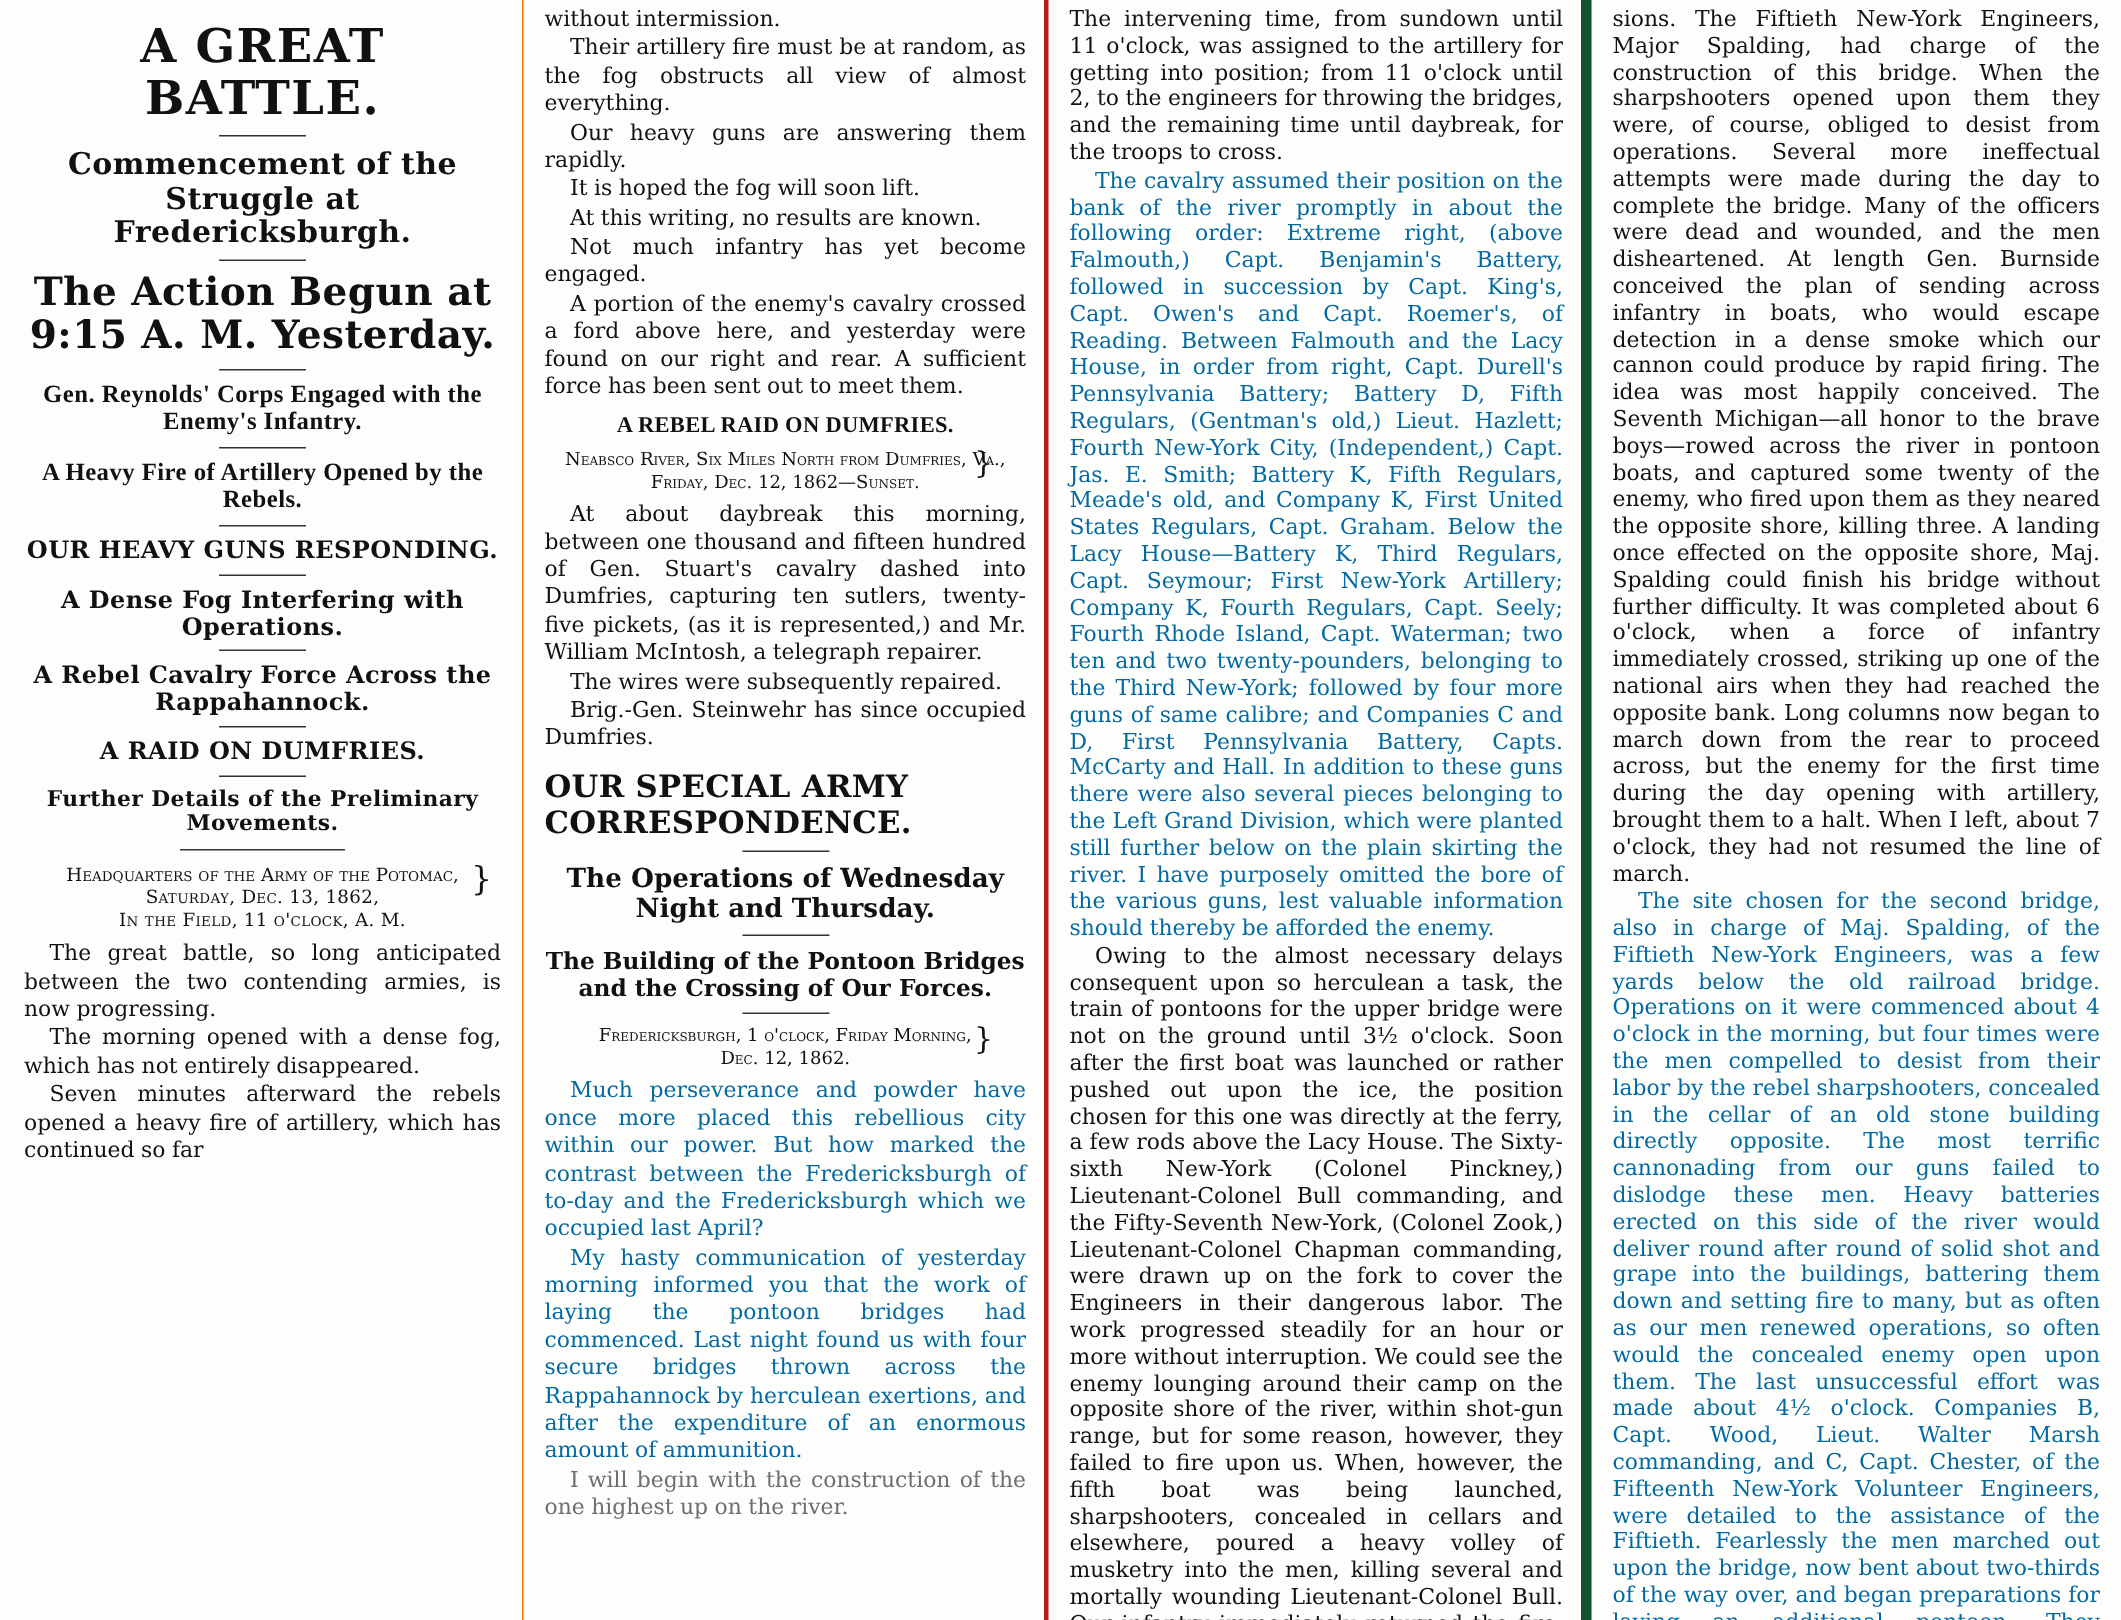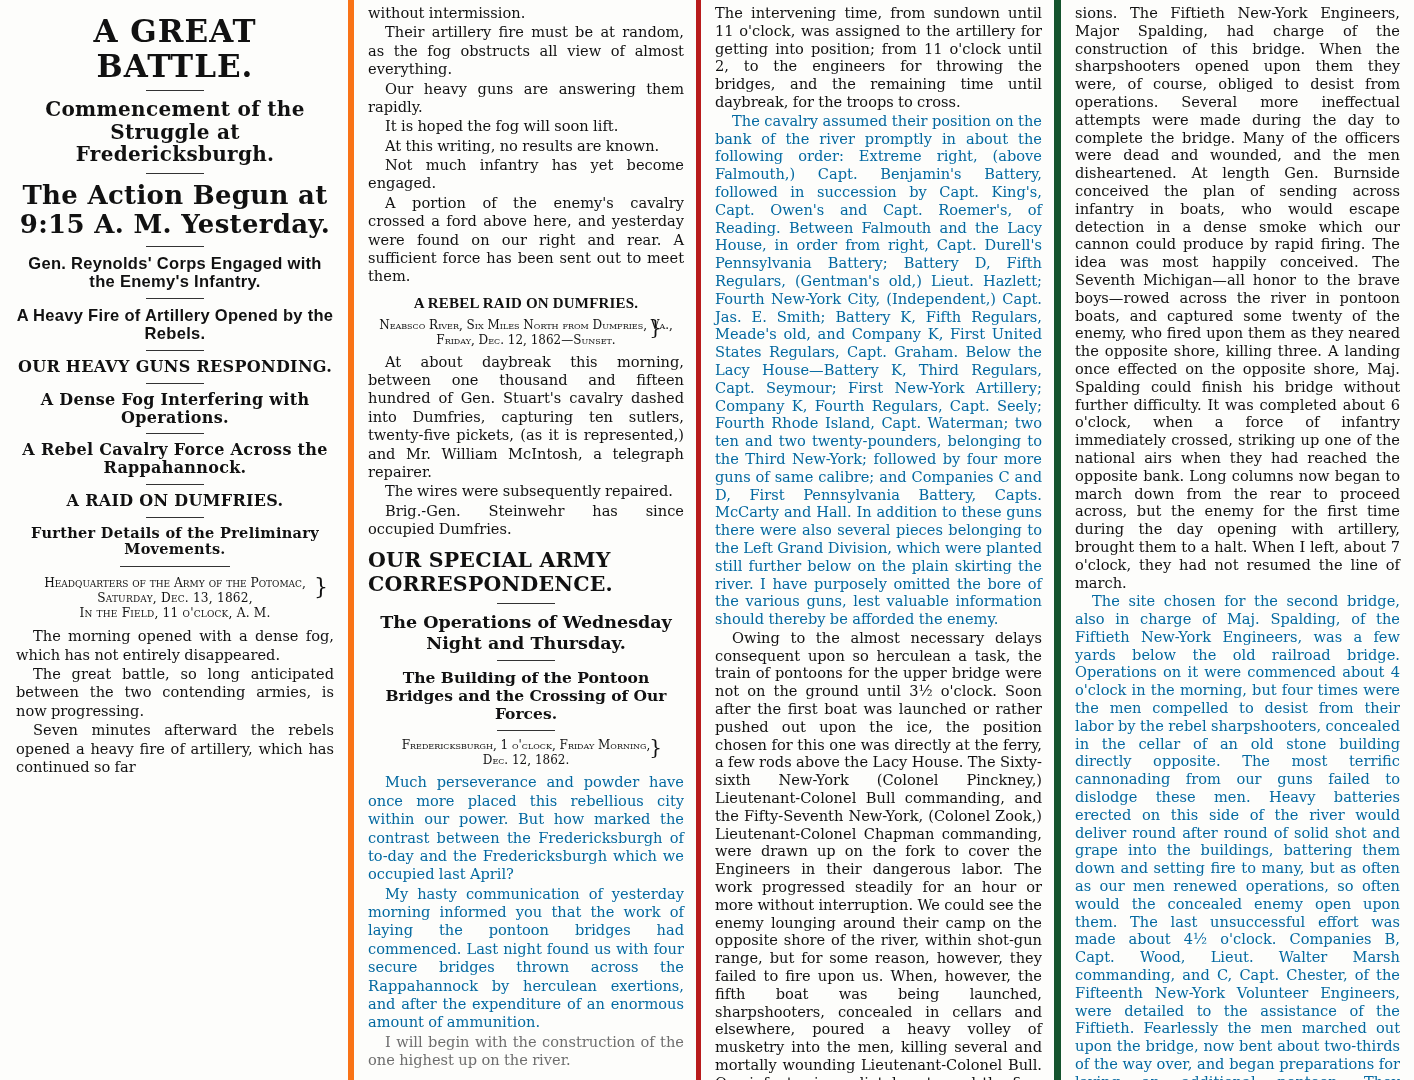--- a/index.html
+++ b/index.html
@@ -20,22 +20,22 @@
     position: relative;
     display: flex;
     box-sizing: border-box;
   }
   .col {
     box-sizing: border-box;
     position: relative;
     overflow: hidden;
   }
   .col-1 { width: 348px; padding: 8px 14px 0 16px; }
-  .col-2 { width: 348px; padding: 4px 12px 0 14px; border-left: 6px solid #f97316; }
-  .col-3 { width: 358px; padding: 4px 12px 0 14px; border-left: 5px solid #b91c1c; }
+  .col-2 { width: 348px; padding: 4px 12px 0 14px; border-left: 1px solid #f97316; }
+  .col-3 { width: 358px; padding: 4px 12px 0 14px; border-left: 3px solid #b91c1c; }
   .col-4 { width: 360px; padding: 4px 14px 0 14px; border-left: 7px solid #14532d; }
 
   
   .hl {
     text-align: center;
     font-weight: bold;
     line-height: 1.12;
     letter-spacing: 0.3px;
   }
   .hl-1 {
@@ -48,21 +48,21 @@
     font-size: 20px;
     margin: 2px 0 0;
     font-family: "DejaVu Serif", serif;
   }
   .hl-3 {
     font-size: 26px;
     font-family: "DejaVu Serif", serif;
   }
   .hl-4 {
     font-size: 16.5px;
-    font-family: Liberation Sans, sans-serif;
+    font-family: Liberation Serif, serif;
   }
   .hl-5 {
     font-size: 16px;
     font-family: "DejaVu Serif", serif;
   }
   .hl-small {
     font-size: 14.5px;
     font-family: "DejaVu Serif", serif;
   }
   .rule {
@@ -188,22 +188,22 @@
     <div class="hl hl-small">Further Details of the Preliminary Movements.</div>
     <hr class="rule-wide">
 
     <div class="dateline">
       <span class="brace">}</span>
       <div class="l1">Headquarters of the Army of the Potomac,</div>
       <div class="l2">Saturday, Dec. 13, 1862,</div>
       <div class="l3">In the Field, 11 o'clock, A. M.</div>
     </div>
 
+    <p class="body">The great battle, so long anticipated between the two contending armies, is now progressing.</p>
     <p class="body">The morning opened with a dense fog, which has not entirely disappeared.</p>
-    <p class="body">The great battle, so long anticipated between the two contending armies, is now progressing.</p>
     <p class="body">Seven minutes afterward the rebels opened a heavy fire of artillery, which has continued so far</p>
   </div>
 
   <div class="col col-2">
     <p class="body" style="text-indent:0">without intermission.</p>
     <p class="body">Their artillery fire must be at random, as the fog obstructs all view of almost everything.</p>
     <p class="body">Our heavy guns are answering them rapidly.</p>
     <p class="body">It is hoped the fog will soon lift.</p>
     <p class="body">At this writing, no results are known.</p>
     <p class="body">Not much infantry has yet become engaged.</p>

